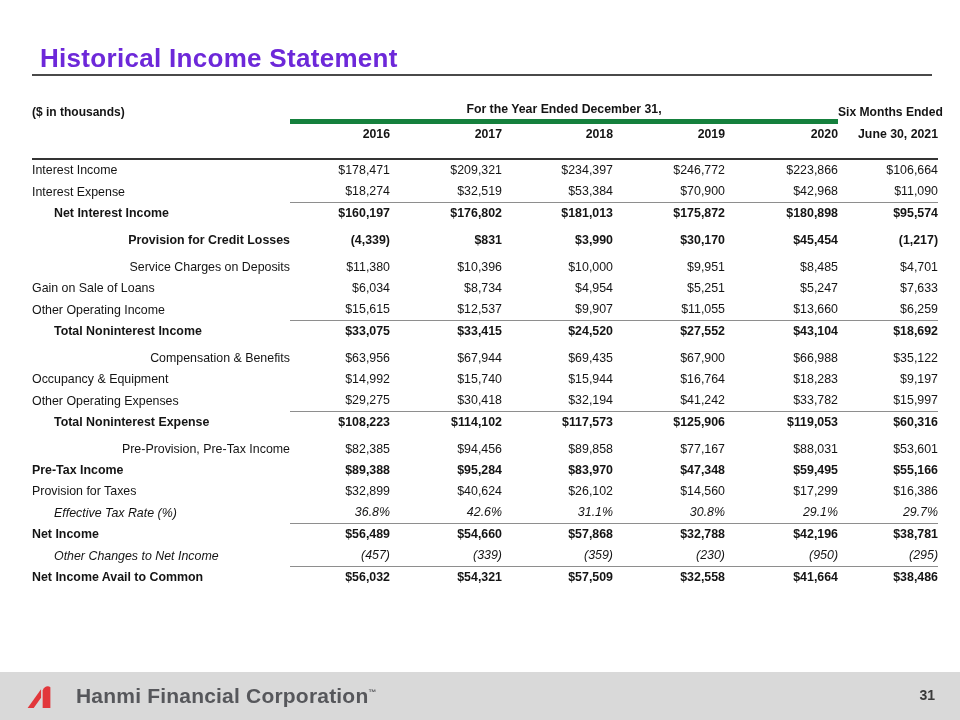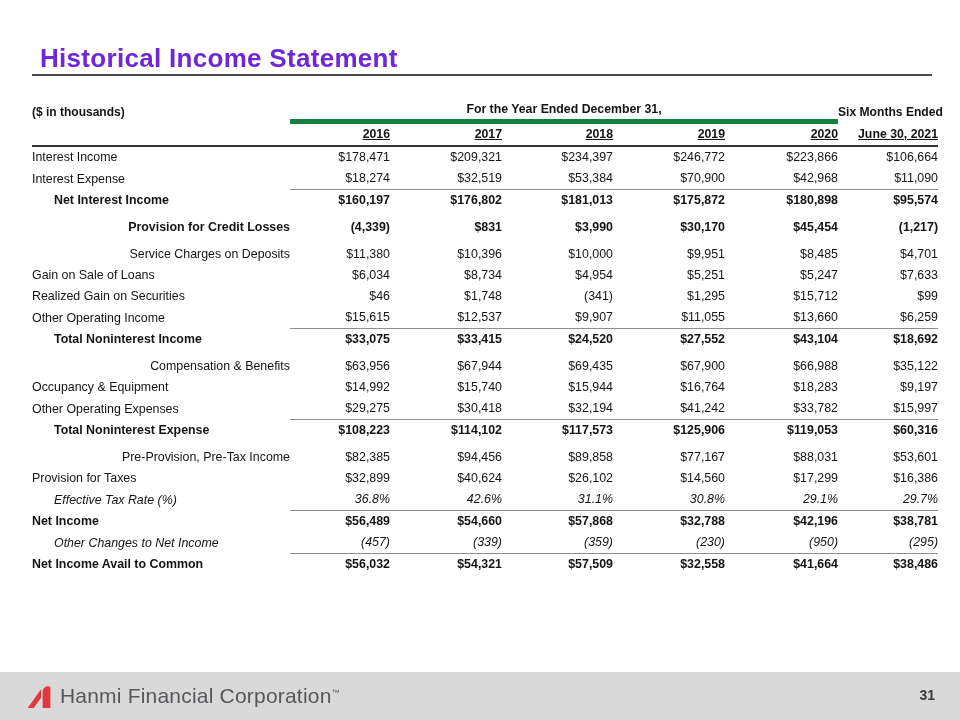--- a/index.html
+++ b/index.html
@@ -38,37 +38,37 @@
   col.c-y5 { width: 113px; }
   col.c-6m { width: 100px; }
 
   td { padding: 4px 0 3.5px 0; vertical-align: bottom; text-align: right; white-space: nowrap; }
   td.label { text-align: left; }
 
   tr.hdr-group td { padding-bottom: 2px; }
   .units-label { font-weight: bold; font-size: 12px; }
   .group-hdr { text-align: center; font-weight: bold; font-size: 12.3px; border-bottom: 5px solid #15803d; }
   .six-mo-hdr { text-align: right; font-weight: bold; font-size: 12.1px; }
-  tr.hdr-years td { font-weight: bold; font-size: 12.3px; border-bottom: 2.5px solid #343434; padding-bottom: 4px; text-decoration: underline; }
+  tr.hdr-years td { font-weight: bold; font-size: 12.3px; border-bottom: 2.5px solid #343434; padding-bottom: 17px; }
 
   tbody tr.bold { font-weight: bold; }
   tbody tr.italic { font-style: italic; }
   tbody tr.indent td.label { padding-left: 22px; }
   tbody tr.rule td.v { border-top: 1.3px solid #8e8e8e; }
   tbody tr.gap td { padding-top: 10px; text-align: right; }
 
   
   .footer-band {
     position: absolute; left: 0; bottom: 0;
     width: 960px; height: 48px; background: #d9d9d9;
     display: flex; align-items: center;
   }
   .logo-mark { margin-left: 26px; width: 26px; height: 27px; flex: 0 0 auto; }
   .brand-text {
-    margin-left: 8px; font-size: 21px; font-weight: normal;
+    margin-left: 24px; font-size: 21px; font-weight: bold;
     color: #56575b; letter-spacing: 0.2px;
   }
   .brand-tm { font-size: 8px; vertical-align: super; color: #56575b; }
   .page-number {
     position: absolute; right: 25px; top: 15px;
     font-size: 14px; font-weight: bold; color: #3a3a3a; margin-left: 10px;
   }
 </style>
 </head>
 <body>
@@ -152,29 +152,20 @@
         <tr class="normal">
     <td class="label">Gain on Sale of Loans</td>
     <td class="v">$6,034</td>
     <td class="v">$8,734</td>
     <td class="v">$4,954</td>
     <td class="v">$5,251</td>
     <td class="v">$5,247</td>
     <td class="v">$7,633</td>
   </tr>
         <tr class="normal">
-    <td class="label">Realized Gain on Securities</td>
-    <td class="v">$46</td>
-    <td class="v">$1,748</td>
-    <td class="v">(341)</td>
-    <td class="v">$1,295</td>
-    <td class="v">$15,712</td>
-    <td class="v">$99</td>
-  </tr>
-        <tr class="normal">
     <td class="label">Other Operating Income</td>
     <td class="v">$15,615</td>
     <td class="v">$12,537</td>
     <td class="v">$9,907</td>
     <td class="v">$11,055</td>
     <td class="v">$13,660</td>
     <td class="v">$6,259</td>
   </tr>
         <tr class="bold indent rule">
     <td class="label">Total Noninterest Income</td>
@@ -223,20 +214,29 @@
   </tr>
         <tr class="normal gap">
     <td class="label">Pre-Provision, Pre-Tax Income</td>
     <td class="v">$82,385</td>
     <td class="v">$94,456</td>
     <td class="v">$89,858</td>
     <td class="v">$77,167</td>
     <td class="v">$88,031</td>
     <td class="v">$53,601</td>
   </tr>
+        <tr class="bold">
+    <td class="label">Pre-Tax Income</td>
+    <td class="v">$89,388</td>
+    <td class="v">$95,284</td>
+    <td class="v">$83,970</td>
+    <td class="v">$47,348</td>
+    <td class="v">$59,495</td>
+    <td class="v">$55,166</td>
+  </tr>
         <tr class="normal">
     <td class="label">Provision for Taxes</td>
     <td class="v">$32,899</td>
     <td class="v">$40,624</td>
     <td class="v">$26,102</td>
     <td class="v">$14,560</td>
     <td class="v">$17,299</td>
     <td class="v">$16,386</td>
   </tr>
         <tr class="italic indent">

